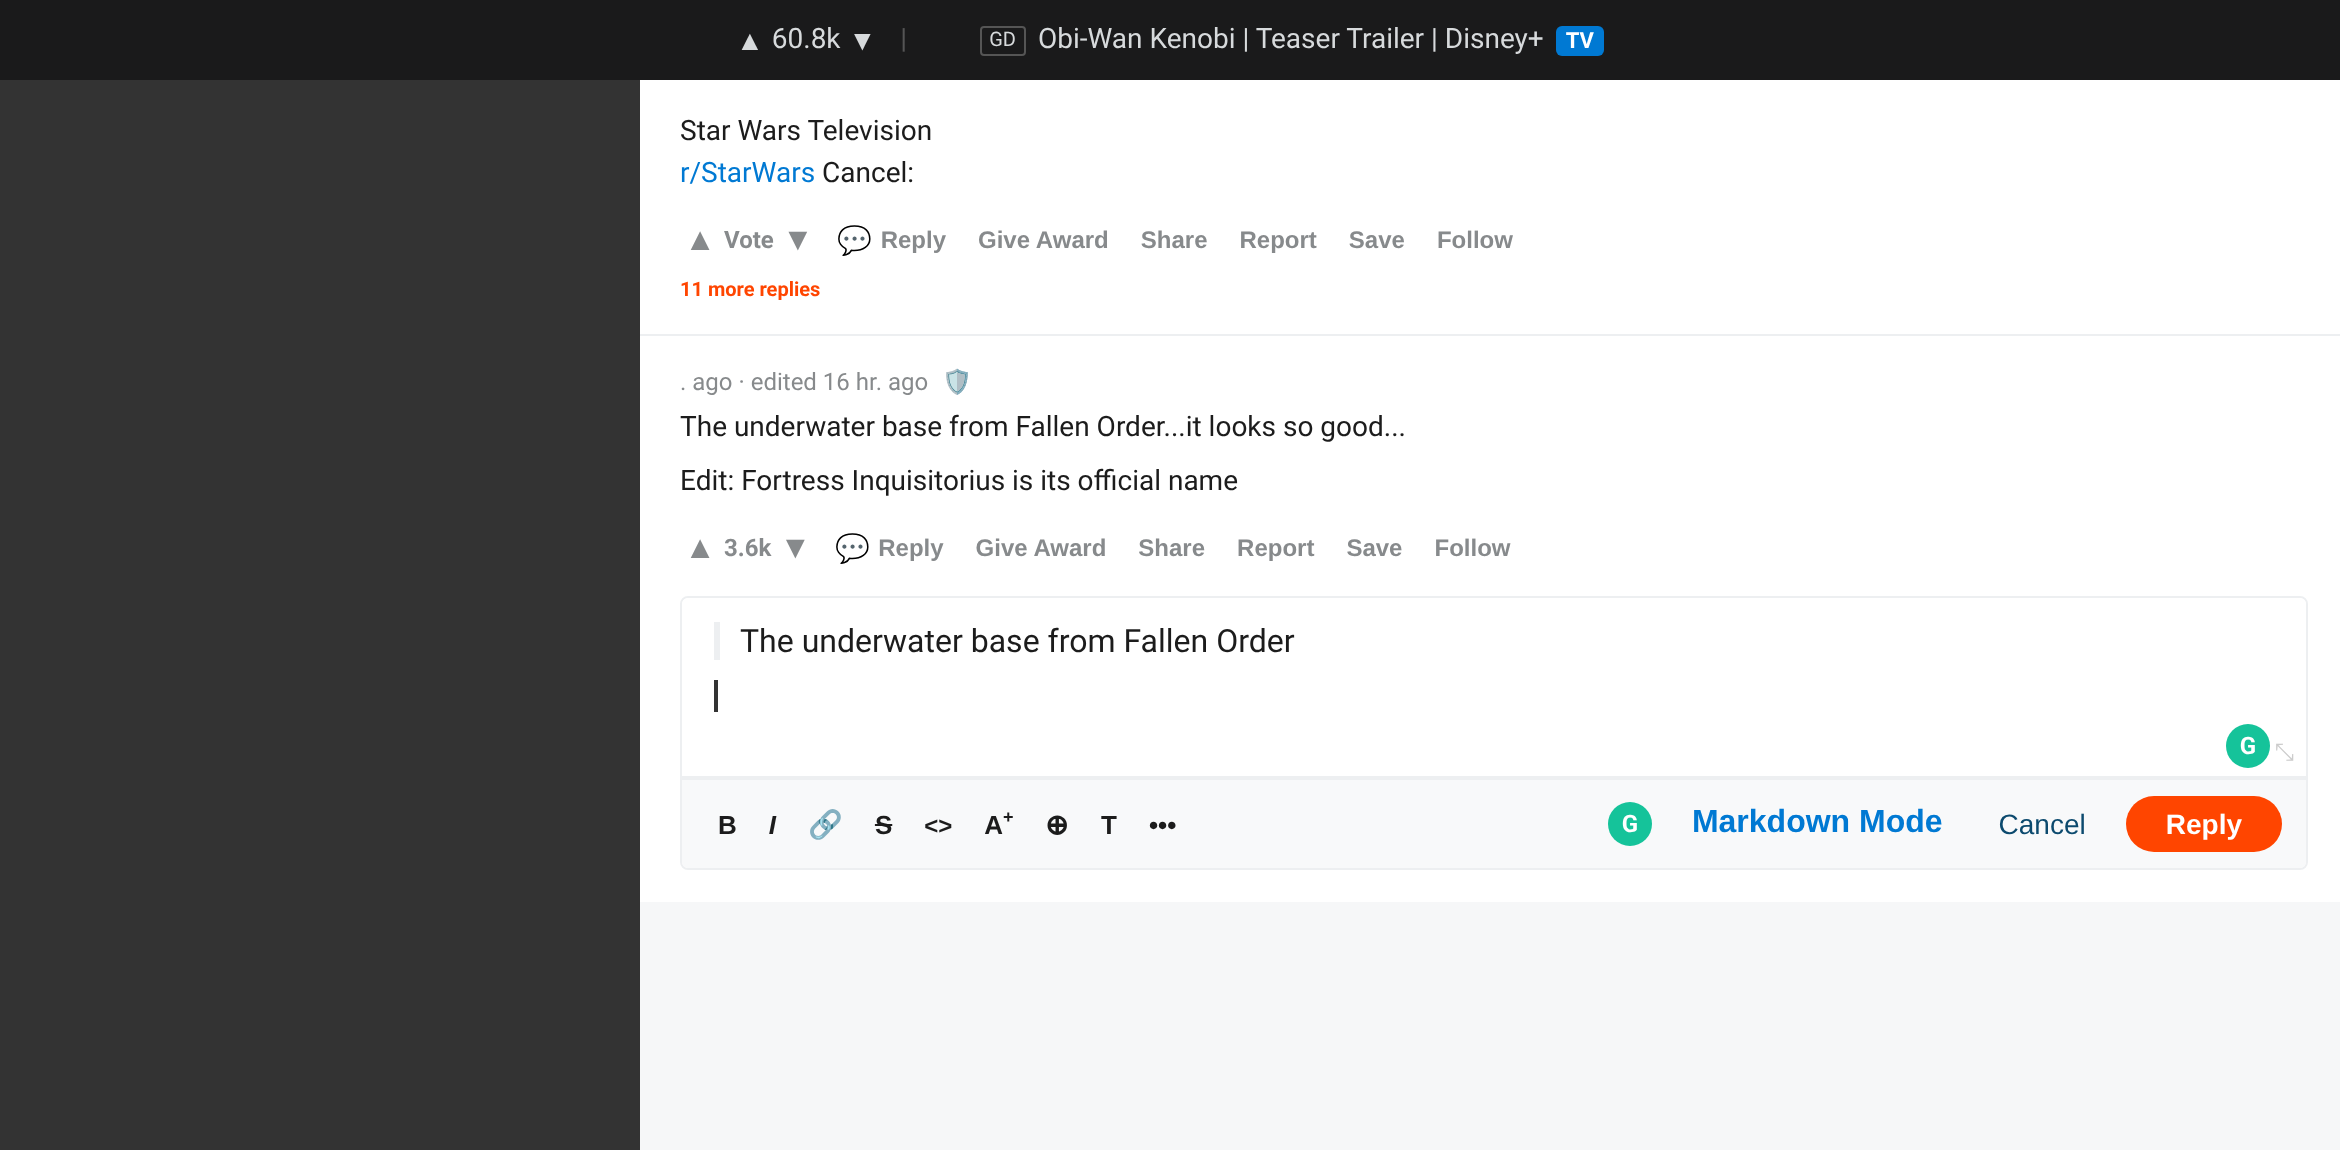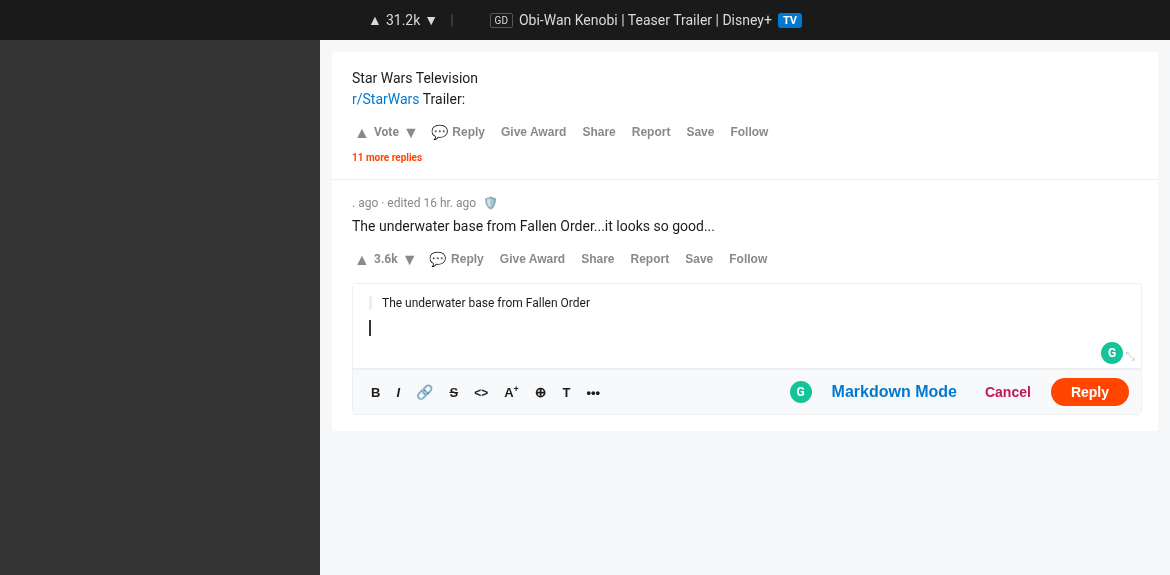--- a/index.html
+++ b/index.html
@@ -54,21 +54,21 @@
     .left-sidebar {
       width: 320px;
       background: #333;
       flex-shrink: 0;
     }
 
     .content-area {
       flex: 1;
       background: #f6f7f8;
       overflow-y: auto;
-      padding: 12px;
+      padding: 0;
     }
 
     .comment-section {
       background: white;
       padding: 16px 16px 16px 20px;
       border-bottom: 1px solid #edeff1;
     }
 
     .comment-header {
       display: flex;
@@ -189,23 +189,23 @@
       font-weight: bold;
       cursor: pointer;
       background: none;
       border: none;
       padding: 4px 8px;
     }
 
     .cancel-btn {
       background: none;
       border: none;
-      color: #be185d;
-      font-size: 14px;
-      font-weight: bold;
+      color: #0c4a6e;
+      font-size: 14px;
+      font-weight: normal;
       cursor: pointer;
       padding: 6px 16px;
       border-radius: 20px;
     }
 
     .reply-submit-btn {
       background: #ff4500;
       color: white;
       border: none;
       border-radius: 20px;
@@ -244,21 +244,21 @@
       background: #333;
       vertical-align: middle;
     }
   </style>
 </head>
 <body>
 
 <div class="top-bar">
   <div class="vote-section">
     <span style="cursor:pointer;">▲</span>
-    <span>31.2k</span>
+    <span>60.8k</span>
     <span style="cursor:pointer;">▼</span>
   </div>
   <span class="separator">|</span>
   <div class="post-title-section">
     <span class="platform-badge">
       <span>GD</span>
     </span>
     <span>Obi-Wan Kenobi | Teaser Trailer | Disney+</span>
     <span class="tv-badge">TV</span>
   </div>
@@ -268,21 +268,21 @@
 
   <div class="left-sidebar"></div>
 
   <div class="content-area">
 
     <div class="comment-section">
       <div class="comment-body">
         <div>Star Wars Television</div>
         <div>
           <a class="comment-link">r/StarWars</a>
-          <span> Trailer:</span>
+          <span> Cancel:</span>
         </div>
       </div>
       <div class="comment-actions">
         <div class="vote-btn">
           <span class="vote-icon arrow-up">▲</span>
           <span>Vote</span>
           <span class="vote-icon arrow-down">▼</span>
         </div>
         <button class="action-btn">
           <span class="icon">💬</span>
@@ -309,20 +309,21 @@
 
     <div class="comment-section-2">
       <div class="comment-header">
         <span class="meta-text">
           <span>. ago · edited 16 hr. ago</span>
           <span style="margin-left:4px;">🛡️</span>
         </span>
       </div>
       <div class="comment-body">
         <div>The underwater base from Fallen Order...it looks so good...</div>
+        <div style="margin-top:6px;">Edit: Fortress Inquisitorius is its official name</div>
       </div>
       <div class="comment-actions">
         <div class="vote-btn">
           <span class="vote-icon arrow-up">▲</span>
           <span>3.6k</span>
           <span class="vote-icon arrow-down">▼</span>
         </div>
         <button class="action-btn">
           <span class="icon">💬</span>
           <span>Reply</span>
@@ -339,21 +340,21 @@
         <button class="action-btn">
           <span>Save</span>
         </button>
         <button class="action-btn">
           <span>Follow</span>
         </button>
       </div>
 
       <div class="reply-box-container reply-box-wrapper">
         <div style="padding: 12px 16px 8px 16px; background: white; border-bottom: 1px solid #edeff1;">
-          <div style="border-left: 3px solid #edeff1; padding-left: 10px; color: #1c1c1c; font-size: 12px; margin-bottom: 10px;">
+          <div style="border-left: 3px solid #edeff1; padding-left: 10px; color: #1c1c1c; font-size: 16px; margin-bottom: 10px;">
             <span>The underwater base from Fallen Order</span>
           </div>
           <div style="font-size: 14px; color: #1c1c1c; min-height: 40px; display: flex; align-items: flex-start;">
             <span class="cursor-line"></span>
           </div>
         </div>
         <div style="position: absolute; bottom: 50px; right: 10px;">
           <div class="grammarly-icon">G</div>
         </div>
         <div style="position: absolute; bottom: 50px; right: 6px;">

